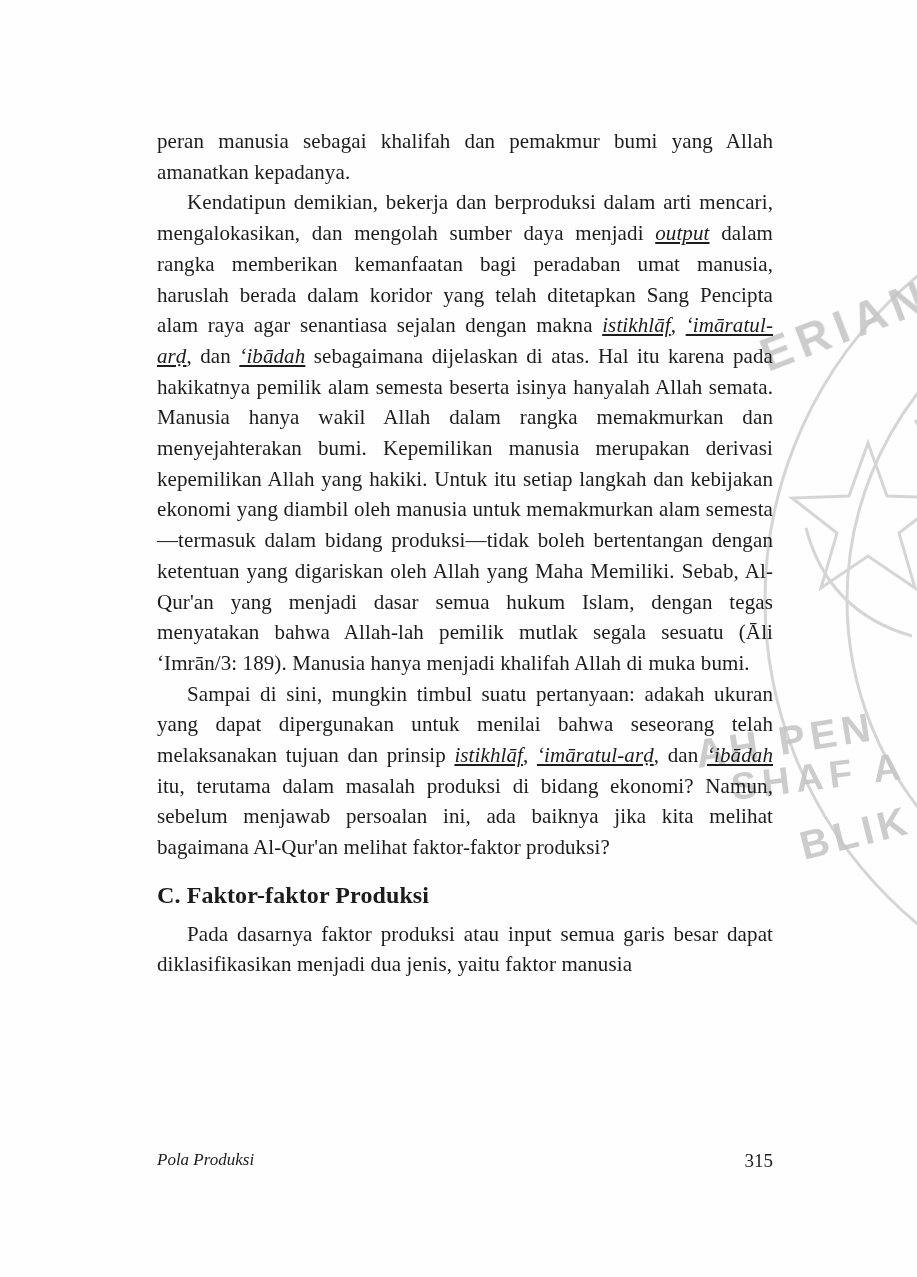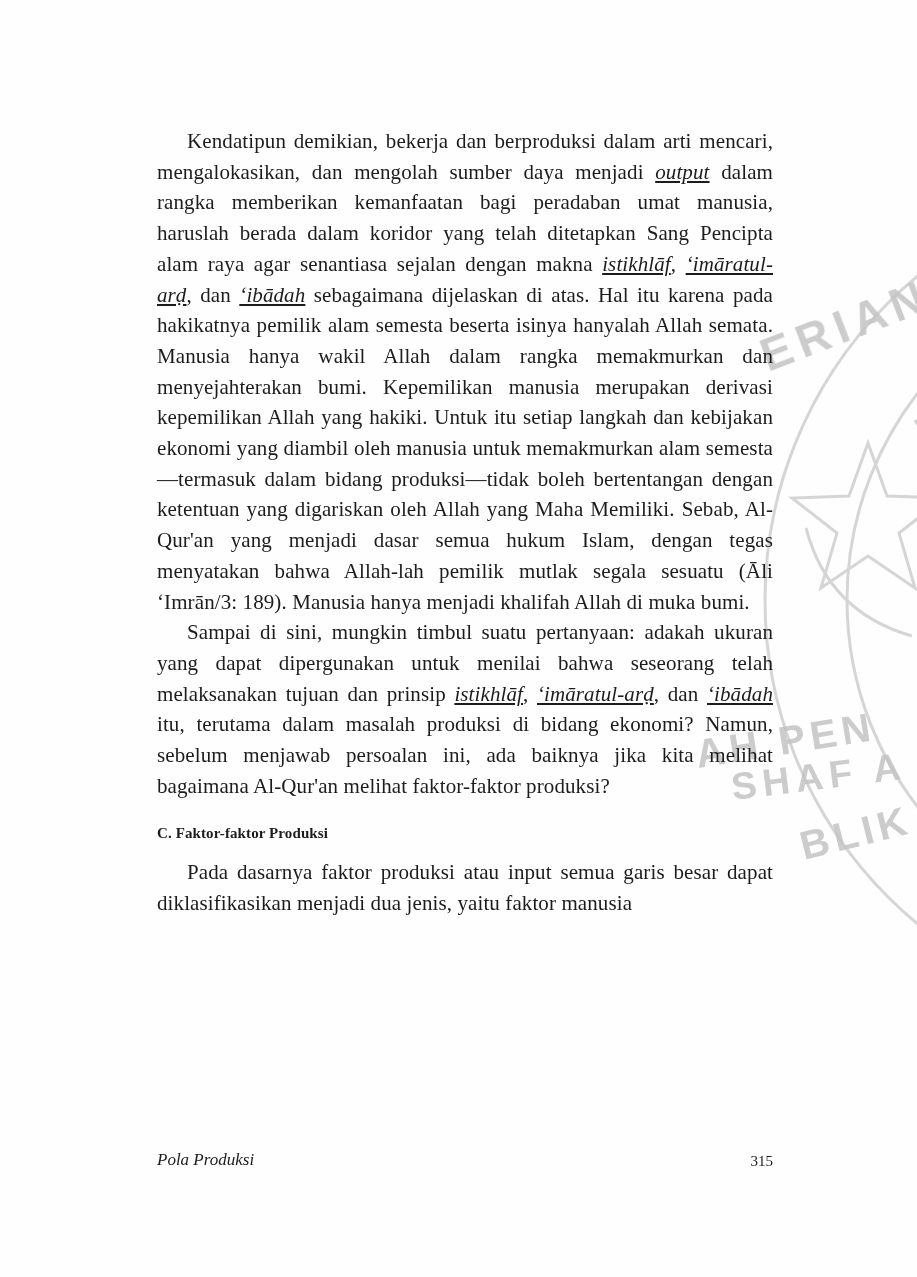--- a/index.html
+++ b/index.html
@@ -35,42 +35,42 @@
     letter-spacing: 0.1px;
   }
   .para {
     margin: 0;
     text-indent: 30px;
   }
   .para.no-indent { text-indent: 0; }
   .it { font-style: italic; text-decoration: underline; }
   .heading {
     font-weight: bold;
-    font-size: 15px;
+    font-size: 24px;
     margin: 17px 0 8px 0;
     text-indent: 0;
     text-align: left;
     line-height: 30.7px;
   }
   .footer {
     position: absolute;
     left: 157px;
     width: 616px;
     top: 1150px;
     z-index: 1;
     display: flex;
     justify-content: space-between;
-    align-items: flex-end;
+    align-items: flex-start;
   }
   .footer-title {
     font-style: italic;
     font-size: 17px;
   }
   .footer-page {
-    font-size: 15px;
+    font-size: 19px;
   }
 </style>
 </head>
 <body>
 
 <div class="page">
 
   <svg class="watermark" viewBox="0 0 917 1277" aria-hidden="true">
     <g stroke="#cccccc" fill="none" stroke-width="3" opacity="0.8">
       <circle cx="1185" cy="600" r="420"></circle>
@@ -82,20 +82,21 @@
     <g fill="#c3c3c3" opacity="0.85" font-family="'Liberation Sans', sans-serif" font-weight="bold">
       <text x="768" y="372" font-size="46" letter-spacing="7" transform="rotate(-21 768 372)">ERIAN</text>
       <text x="698" y="768" font-size="40" letter-spacing="5" transform="rotate(-9 698 768)">AH PEN</text>
       <text x="733" y="800" font-size="38" letter-spacing="6" transform="rotate(-7 733 800)">SHAF A</text>
       <text x="804" y="860" font-size="40" letter-spacing="5" transform="rotate(-14 804 860)">BLIK</text>
     </g>
   </svg>
 
   <main class="content">
 
+    <p class="para no-indent"><span>peran manusia sebagai khalifah dan pemakmur bumi yang Allah amanatkan kepadanya.</span></p>
 
     <p class="para"><span>Kendatipun demikian, bekerja dan berproduksi dalam arti mencari, mengalokasikan, dan mengolah sumber daya menjadi </span><span class="it">output</span><span> dalam rangka memberikan kemanfaatan bagi peradaban umat manusia, haruslah berada dalam koridor yang telah ditetapkan Sang Pencipta alam raya agar senantiasa sejalan dengan makna </span><span class="it">istikhlāf</span><span>, </span><span class="it">‘imāratul-arḍ</span><span>, dan </span><span class="it">‘ibādah</span><span> sebagaimana dijelaskan di atas. Hal itu karena pada hakikatnya pemilik alam semesta beserta isinya hanyalah Allah semata. Manusia hanya wakil Allah dalam rangka memakmurkan dan menyejahterakan bumi. Kepemilikan manusia merupakan derivasi kepemilikan Allah yang hakiki. Untuk itu setiap langkah dan kebijakan ekonomi yang diambil oleh manusia untuk memakmurkan alam semesta—termasuk dalam bidang produksi—tidak boleh bertentangan dengan ketentuan yang digariskan oleh Allah yang Maha Memiliki. Sebab, Al-Qur'an yang menjadi dasar semua hukum Islam, dengan tegas menyatakan bahwa Allah-lah pemilik mutlak segala sesuatu (Āli ‘Imrān/3: 189). Manusia hanya menjadi khalifah Allah di muka bumi.</span></p>
 
     <p class="para"><span>Sampai di sini, mungkin timbul suatu pertanyaan: adakah ukuran yang dapat dipergunakan untuk menilai bahwa seseorang telah melaksanakan tujuan dan prinsip </span><span class="it">istikhlāf</span><span>, </span><span class="it">‘imāratul-arḍ</span><span>, dan </span><span class="it">‘ibādah</span><span> itu, terutama dalam masalah produksi di bidang ekonomi? Namun, sebelum menjawab persoalan ini, ada baiknya jika kita melihat bagaimana Al-Qur'an melihat faktor-faktor produksi?</span></p>
 
     <h2 class="heading">C. Faktor-faktor Produksi</h2>
 
     <p class="para"><span>Pada dasarnya faktor produksi atau input semua garis besar dapat diklasifikasikan menjadi dua jenis, yaitu faktor manusia</span></p>
 
   </main>

